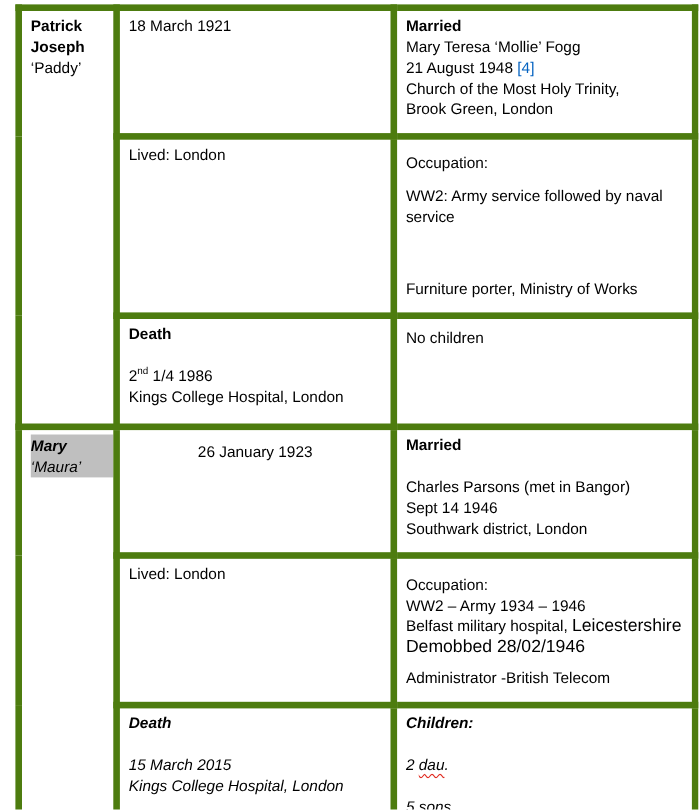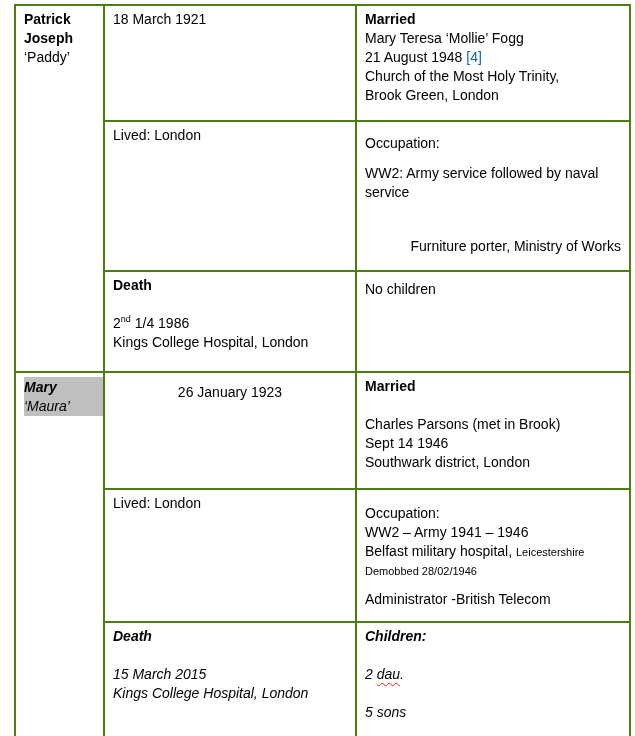--- a/index.html
+++ b/index.html
@@ -17,56 +17,56 @@
     margin: 4px 0 0 14px;
     border-collapse: collapse;
     font-size: 14px;
     line-height: 19px;
     color: #000000;
   }
   col.c1 { width: 89px; }
   col.c2 { width: 252px; }
   col.c3 { width: 274px; }
   td {
-    border: 2px solid #4d7c0f;
+    border: 6px solid #4d7c0f;
     vertical-align: top;
     padding: 4px 8px 12px 8px;
   }
   tr.trh1 { height: 116px; }
   tr.trh2 { height: 150px; }
   tr.trh3 { height: 101px; }
   tr.trh4 { height: 117px; }
   tr.trh5 { height: 131px; }
   tr.trh6 { height: 117px; }
   td.cut { border-bottom: none; font-style: italic; }
   p { margin: 0; }
   .b { font-weight: bold; }
   .bl { height: 19px; }            
-  .sm { font-size: 11px; }
+  .sm { font-size: 16px; }
   sup.ord { font-size: 9px; line-height: 0; vertical-align: super; }
   .ref { color: #0563C1; margin-left: 4px; }
   .wavy {
     text-decoration-line: underline;
     text-decoration-style: wavy;
     text-decoration-color: #e02b20;
     text-decoration-thickness: 1px;
     text-underline-offset: 3px;
   }
   .hl {
     background: #BFBFBF;
     margin-right: -8px;   
     padding: 1px 0 0 0;
   }
   .mt6  { margin-top: 6px; text-align: center; }
   .mt8  { margin-top: 8px; }
   .mt9  { margin-top: 9px; }
   .mt10 { margin-top: 10px; }
   .mt11 { margin-top: 11px; }
   .mt19 { margin-top: 4px; }
-  .mt35 { margin-top: 35px; text-align: right; }
+  .mt35 { margin-top: 46px; }
 </style>
 </head>
 <body>
 
 <table class="family">
   <colgroup>
       <col class="c1">
       <col class="c2">
       <col class="c3">
     </colgroup>
@@ -118,33 +118,33 @@
           <p class="b">Mary</p>
           <p>‘Maura’</p>
         </div>
       </td>
       <td>
         <p class="mt6">26 January 1923</p>
       </td>
       <td>
         <p class="b">Married</p>
         <p class="bl"></p>
-        <p>Charles Parsons (met in Brook)</p>
+        <p>Charles Parsons (met in Bangor)</p>
         <p>Sept 14 1946</p>
         <p>Southwark district, London</p>
       </td>
     </tr>
 
     <tr class="trh5">
       <td>
         <p>Lived: London</p>
       </td>
       <td>
         <p class="mt10">Occupation:</p>
-        <p>WW2 – Army 1941 – 1946</p>
+        <p>WW2 – Army 1934 – 1946</p>
         <p><span>Belfast military hospital,</span> <span class="sm">Leicestershire</span></p>
         <p class="sm">Demobbed 28/02/1946</p>
         <p class="mt9">Administrator -British Telecom</p>
       </td>
     </tr>
 
     <tr class="trh6">
       <td class="cut">
         <p class="b">Death</p>
         <p class="bl"></p>

